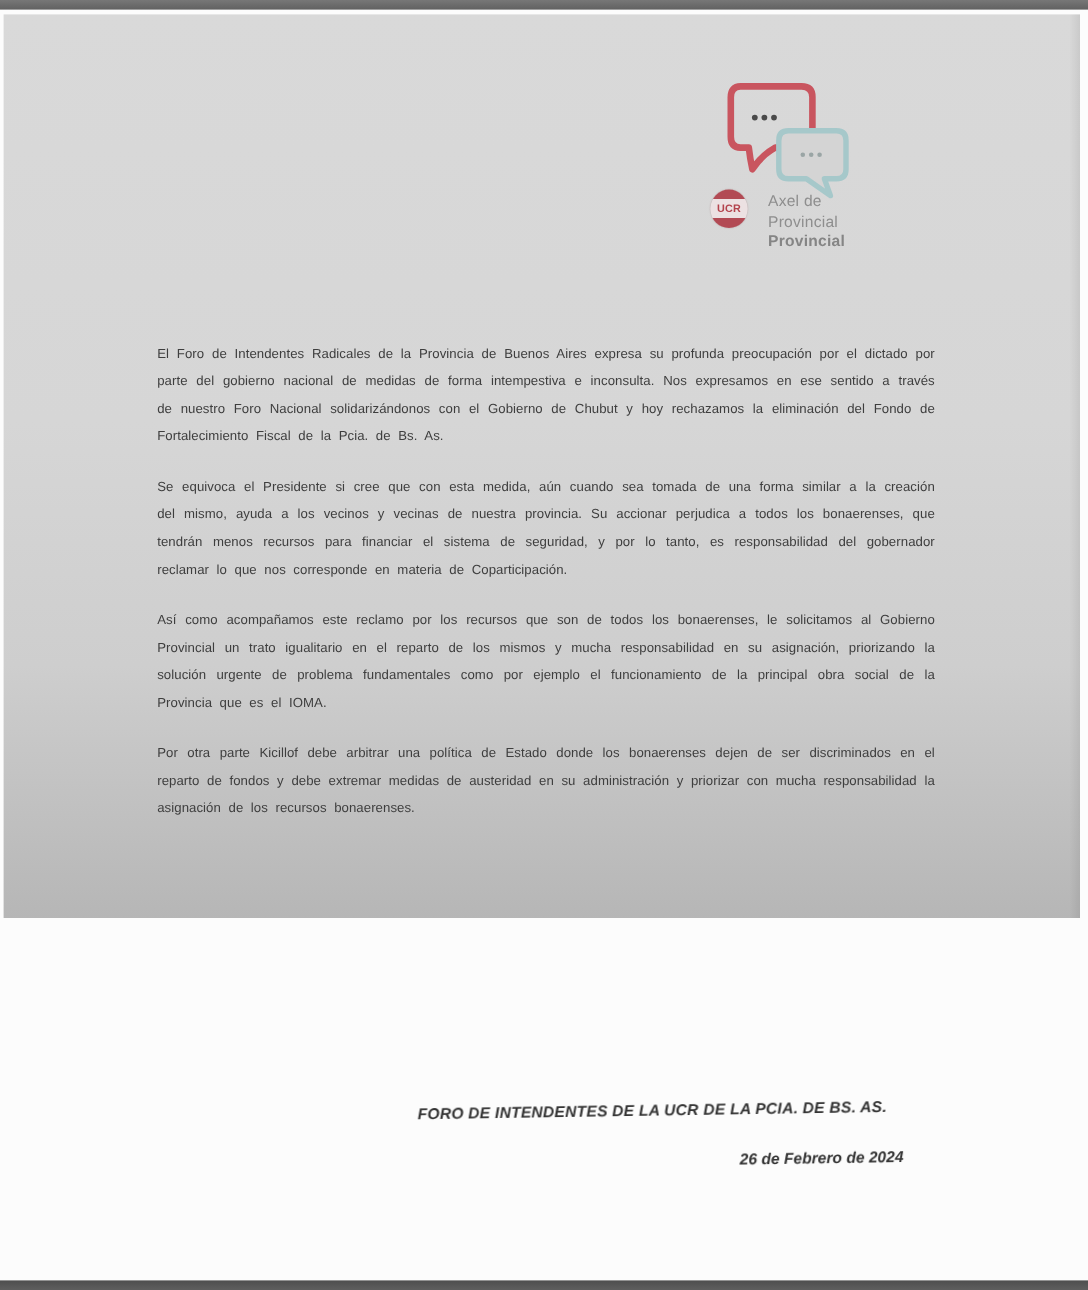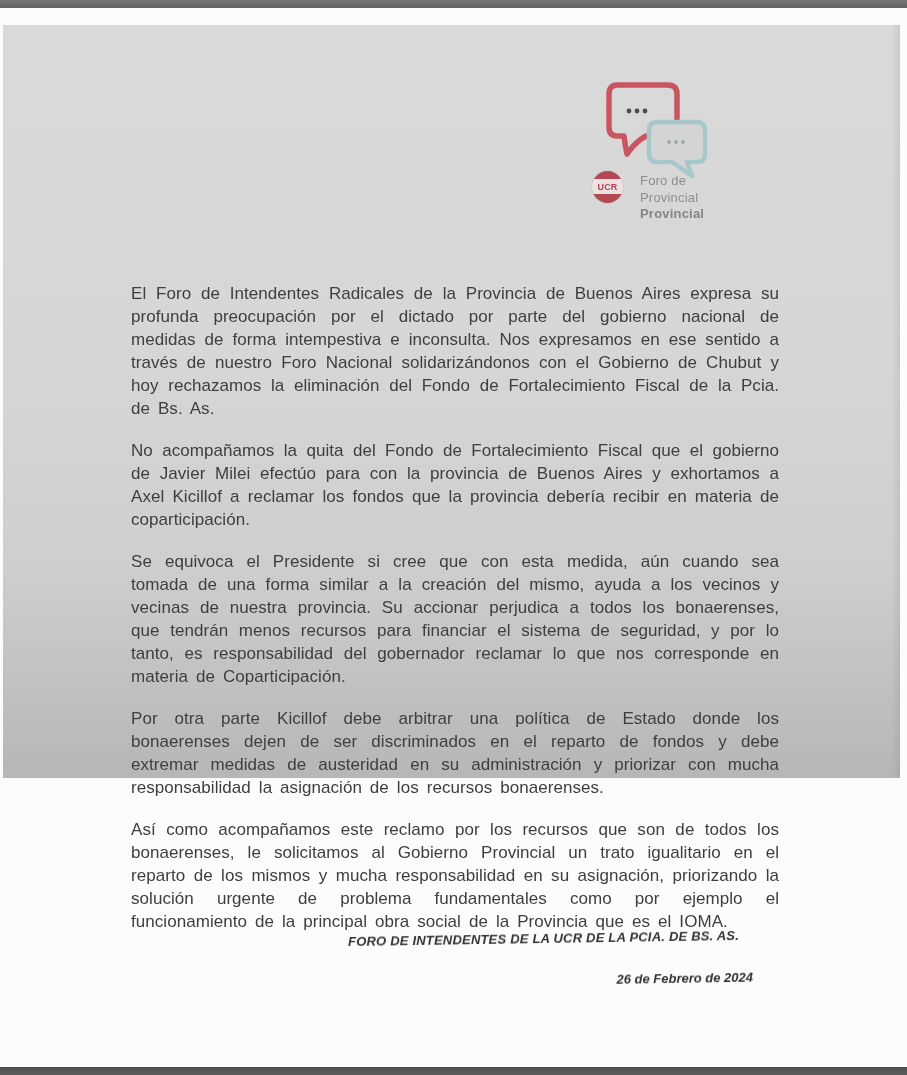--- a/index.html
+++ b/index.html
@@ -10,21 +10,21 @@
   }
   .top-bar {
     position:absolute; left:0; top:0; width:907px; height:8px;
     background:linear-gradient(180deg,#777777,#616161);
   }
   .bottom-bar {
     position:absolute; left:0; top:1067px; width:907px; height:8px;
     background:linear-gradient(180deg,#4e4e4e,#5e5e5e);
   }
   .document {
-    position:absolute; left:3px; top:25px; width:897px; height:753px;
+    position:absolute; left:3px; top:12px; width:897px; height:753px;
     background:linear-gradient(180deg,#d9d9d9 0%,#d6d6d6 45%,#cecece 72%,#bdbdbd 92%,#b6b6b6 100%);
   }
   .document .right-shade {
     position:absolute; right:0; top:0; width:9px; height:100%;
     background:linear-gradient(90deg, rgba(0,0,0,0), rgba(0,0,0,0.07));
   }
   .bubbles { position:absolute; left:598px; top:54px; filter:blur(0.5px); }
   .ucr-row {
     position:absolute; left:589px; top:146px;
     display:flex; align-items:flex-start; gap:17px; filter:blur(0.45px);
@@ -37,22 +37,22 @@
     flex:0 0 auto;
   }
   .emblem span { font-size:9px; font-weight:bold; color:#b3424c; letter-spacing:0.2px; }
   .org-name { font-size:13px; line-height:16.5px; color:#8e8e8e; letter-spacing:0.2px; padding-top:2px; }
   .org-name .line3 { font-weight:700; color:#858585; }
   .letter-body {
     position:absolute; left:128px; top:256px; width:648px;
     filter:blur(0.45px);
   }
   .letter-body p {
-    margin:1px 0 19px 0;
-    font-size:17px; line-height:23px; color:#3e3e3e;
+    margin:16px 0 19px 0;
+    font-size:11px; line-height:23px; color:#3e3e3e;
     text-align:justify; word-spacing:3.2px; letter-spacing:0.05px;
   }
   .signature {
     position:absolute; left:345px; top:906px;
     font-size:13px; font-weight:bold; font-style:italic; color:#333333;
     letter-spacing:0.2px; transform:rotate(-0.9deg); filter:blur(0.4px);
     white-space:nowrap;
   }
   .date-line {
     position:absolute; left:578px; top:946px; width:172px; text-align:right;
@@ -80,32 +80,31 @@
       <circle cx="68" cy="63" r="1.9" fill="#9aa5a5"></circle>
       <circle cx="75" cy="63" r="1.9" fill="#9aa5a5"></circle>
       <circle cx="82" cy="63" r="1.9" fill="#9aa5a5"></circle>
     </svg>
 
     <div class="ucr-row">
       <div class="emblem">
         <span>UCR</span>
       </div>
       <div class="org-name">
-        <div class="line1">Foro de</div>
+        <div class="line1">Axel de</div>
         <div class="line2">Provincial</div>
         <div class="line3">Provincial</div>
       </div>
     </div>
 
     <div class="letter-body">
       <p>El Foro de Intendentes Radicales de la Provincia de Buenos Aires expresa su profunda preocupación por el dictado por parte del gobierno nacional de medidas de forma intempestiva e inconsulta. Nos expresamos en ese sentido a través de nuestro Foro Nacional solidarizándonos con el Gobierno de Chubut y hoy rechazamos la eliminación del Fondo de Fortalecimiento Fiscal de la Pcia. de Bs. As.</p>
-      <p>No acompañamos la quita del Fondo de Fortalecimiento Fiscal que el gobierno de Javier Milei efectúo para con la provincia de Buenos Aires y exhortamos a Axel Kicillof a reclamar los fondos que la provincia debería recibir en materia de coparticipación.</p>
       <p>Se equivoca el Presidente si cree que con esta medida, aún cuando sea tomada de una forma similar a la creación del mismo, ayuda a los vecinos y vecinas de nuestra provincia. Su accionar perjudica a todos los bonaerenses, que tendrán menos recursos para financiar el sistema de seguridad, y por lo tanto, es responsabilidad del gobernador reclamar lo que nos corresponde en materia de Coparticipación.</p>
+      <p>Así como acompañamos este reclamo por los recursos que son de todos los bonaerenses, le solicitamos al Gobierno Provincial un trato igualitario en el reparto de los mismos y mucha responsabilidad  en su asignación,  priorizando la solución urgente de problema fundamentales como por ejemplo el funcionamiento de la principal obra social de la Provincia que es el IOMA.</p>
       <p>Por otra parte Kicillof debe arbitrar una política de Estado donde los bonaerenses dejen de ser discriminados en el reparto de fondos y debe extremar medidas de austeridad en su administración y priorizar con mucha responsabilidad la asignación de  los recursos bonaerenses.</p>
-      <p>Así como acompañamos este reclamo por los recursos que son de todos los bonaerenses, le solicitamos al Gobierno Provincial un trato igualitario en el reparto de los mismos y mucha responsabilidad  en su asignación,  priorizando la solución urgente de problema fundamentales como por ejemplo el funcionamiento de la principal obra social de la Provincia que es el IOMA.</p>
     </div>
 
     <div class="signature">FORO DE INTENDENTES DE LA UCR DE LA PCIA. DE BS. AS.</div>
     <div class="date-line">26 de Febrero de 2024</div>
   </div>
 
   <div class="bottom-bar"></div>
 </div>
 
 </body></html>

